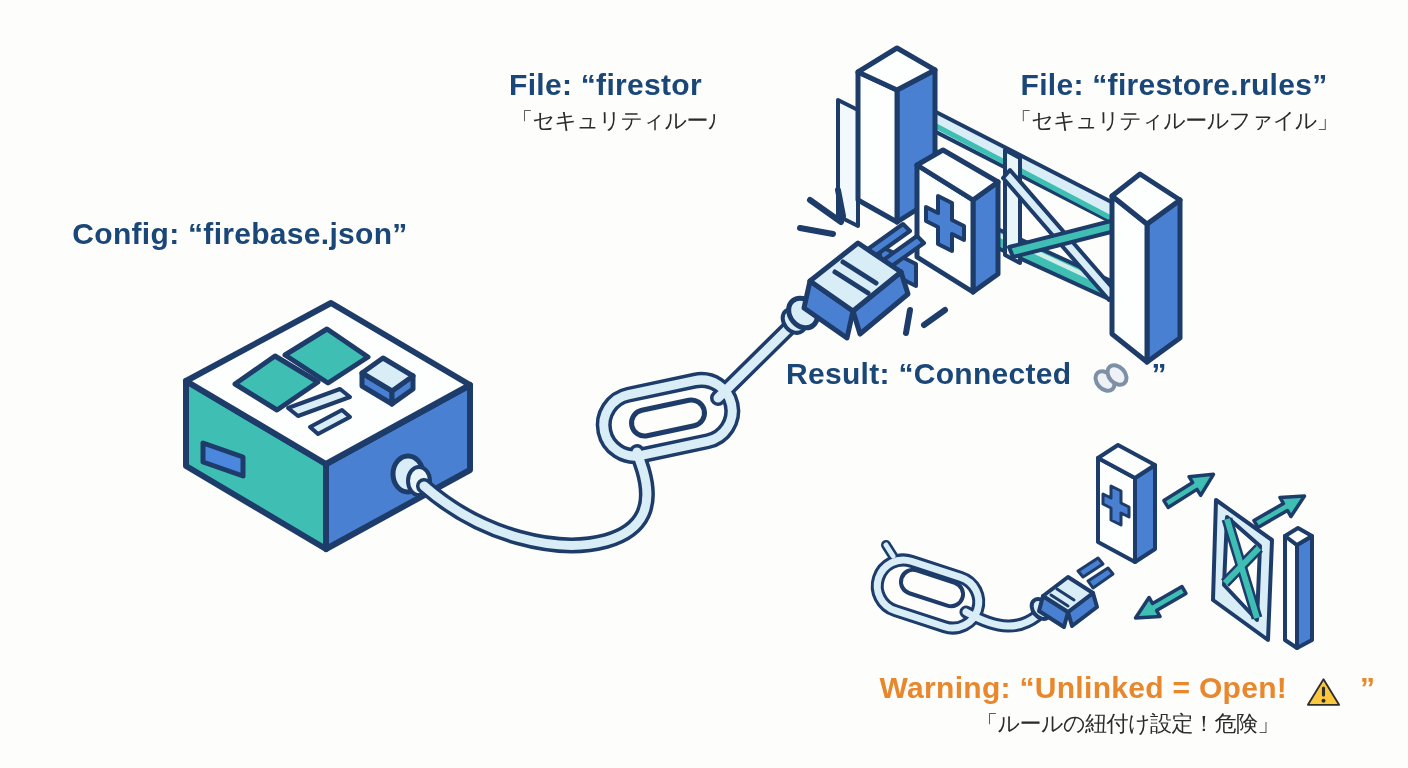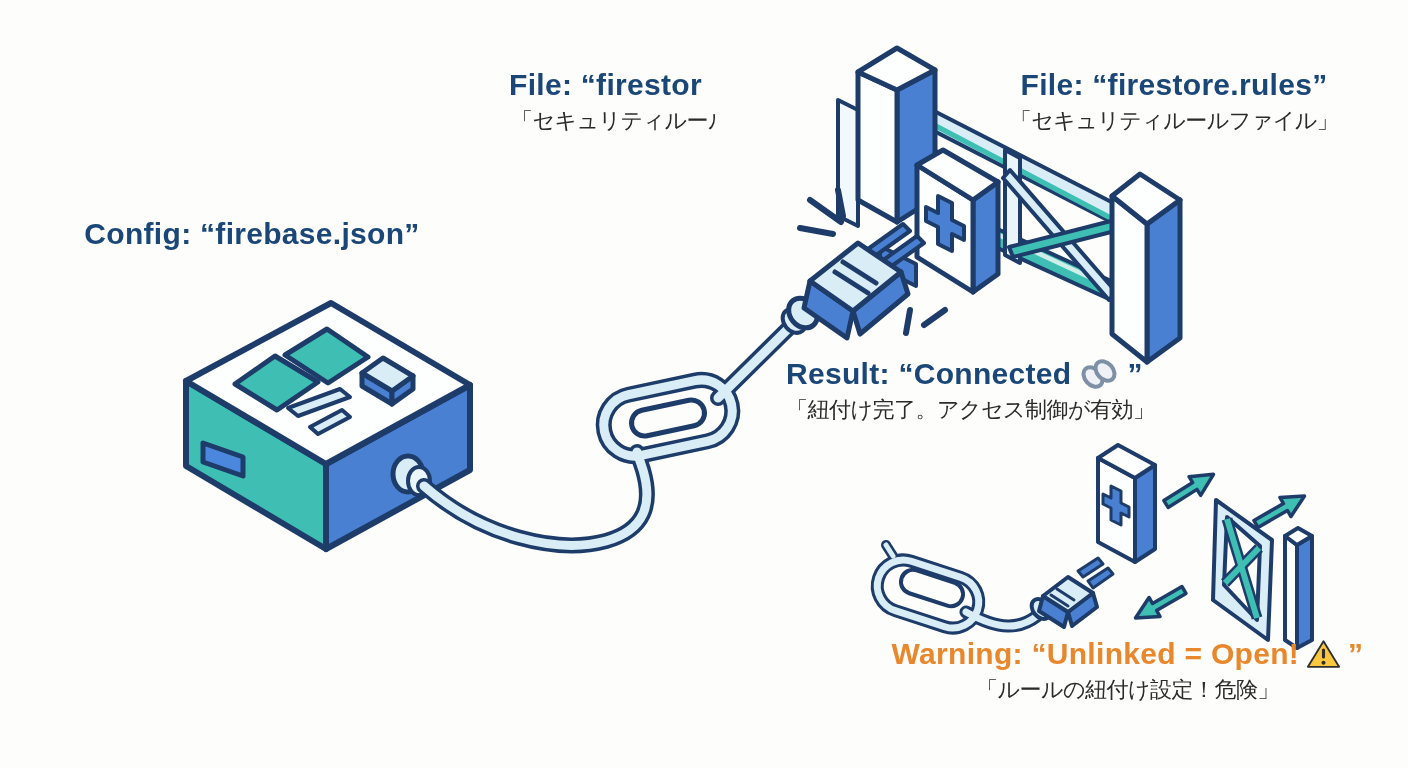--- a/index.html
+++ b/index.html
@@ -17,21 +17,21 @@
     font-size:30px;line-height:38px;font-weight:700;
     color:#1a4778;letter-spacing:.3px;white-space:nowrap;
   }
   .label-sub{
     font-size:22px;line-height:30px;font-weight:400;
     color:#2b2b2b;letter-spacing:-.5px;white-space:nowrap;
     margin-top:2px;
   }
   .centered{text-align:center;}
   .clip{overflow:hidden;}
-  .flex-title{display:flex;align-items:center;gap:8px;}
+  .flex-title{display:flex;align-items:flex-end;gap:20px;}
   .warn-title{color:#e8872b;justify-content:center;}
   .icon-inline{display:inline-block;flex:0 0 auto;}
 </style>
 </head>
 <body>
 
 <div id="stage">
 
   <svg id="scene-svg" width="1408" height="768" viewBox="0 0 1408 768">
     <defs>
@@ -182,37 +182,36 @@
     <div class="clip" style="width:206px;margin-left:2px">
       <div class="label-sub">「セキュリティルールファイル」</div>
     </div>
   </div>
 
   <div class="label centered" style="left:1000px;top:66px;width:348px">
     <div class="label-title">File: “firestore.rules”</div>
     <div class="label-sub">「セキュリティルールファイル」</div>
   </div>
 
-  <div class="label centered" style="left:80px;top:215px;width:344px">
+  <div class="label centered" style="left:68px;top:215px;width:344px">
     <div class="label-title">Config: “firebase.json”</div>
   </div>
 
   <div class="label" style="left:786px;top:355px">
     <div class="label-title flex-title">
       <span>Result: “Connected</span>
       <svg class="icon-inline" width="40" height="30" viewBox="0 0 40 30">
         <ellipse cx="14" cy="18" rx="8" ry="11" transform="rotate(-42 14 18)" fill="#eef2f6" stroke="#7d90a5" stroke-width="4"></ellipse>
         <ellipse cx="26" cy="12" rx="8" ry="11" transform="rotate(-42 26 12)" fill="#eef2f6" stroke="#7d90a5" stroke-width="4"></ellipse>
       </svg>
       <span>”</span>
     </div>
-    <div class="label-sub">「紐付け完了。アクセス制御が有効」</div>
-  </div>
-
-  <div class="label centered" style="left:900px;top:635px;width:455px">
+  </div>
+
+  <div class="label centered" style="left:900px;top:669px;width:455px">
     <div class="label-title flex-title warn-title">
       <span>Warning: “Unlinked = Open!</span>
       <svg class="icon-inline" width="33" height="30" viewBox="0 0 36 32">
         <path d="M18,2 L35,30 L1,30 Z" fill="#fbc73f" stroke="#2e2e2e" stroke-width="2" stroke-linejoin="round"></path>
         <rect x="16.3" y="10" width="3.4" height="11" rx="1.7" fill="#2e2e2e"></rect>
         <circle cx="18" cy="25.5" r="2.2" fill="#2e2e2e"></circle>
       </svg>
       <span>”</span>
     </div>
     <div class="label-sub">「ルールの紐付け設定！危険」</div>

